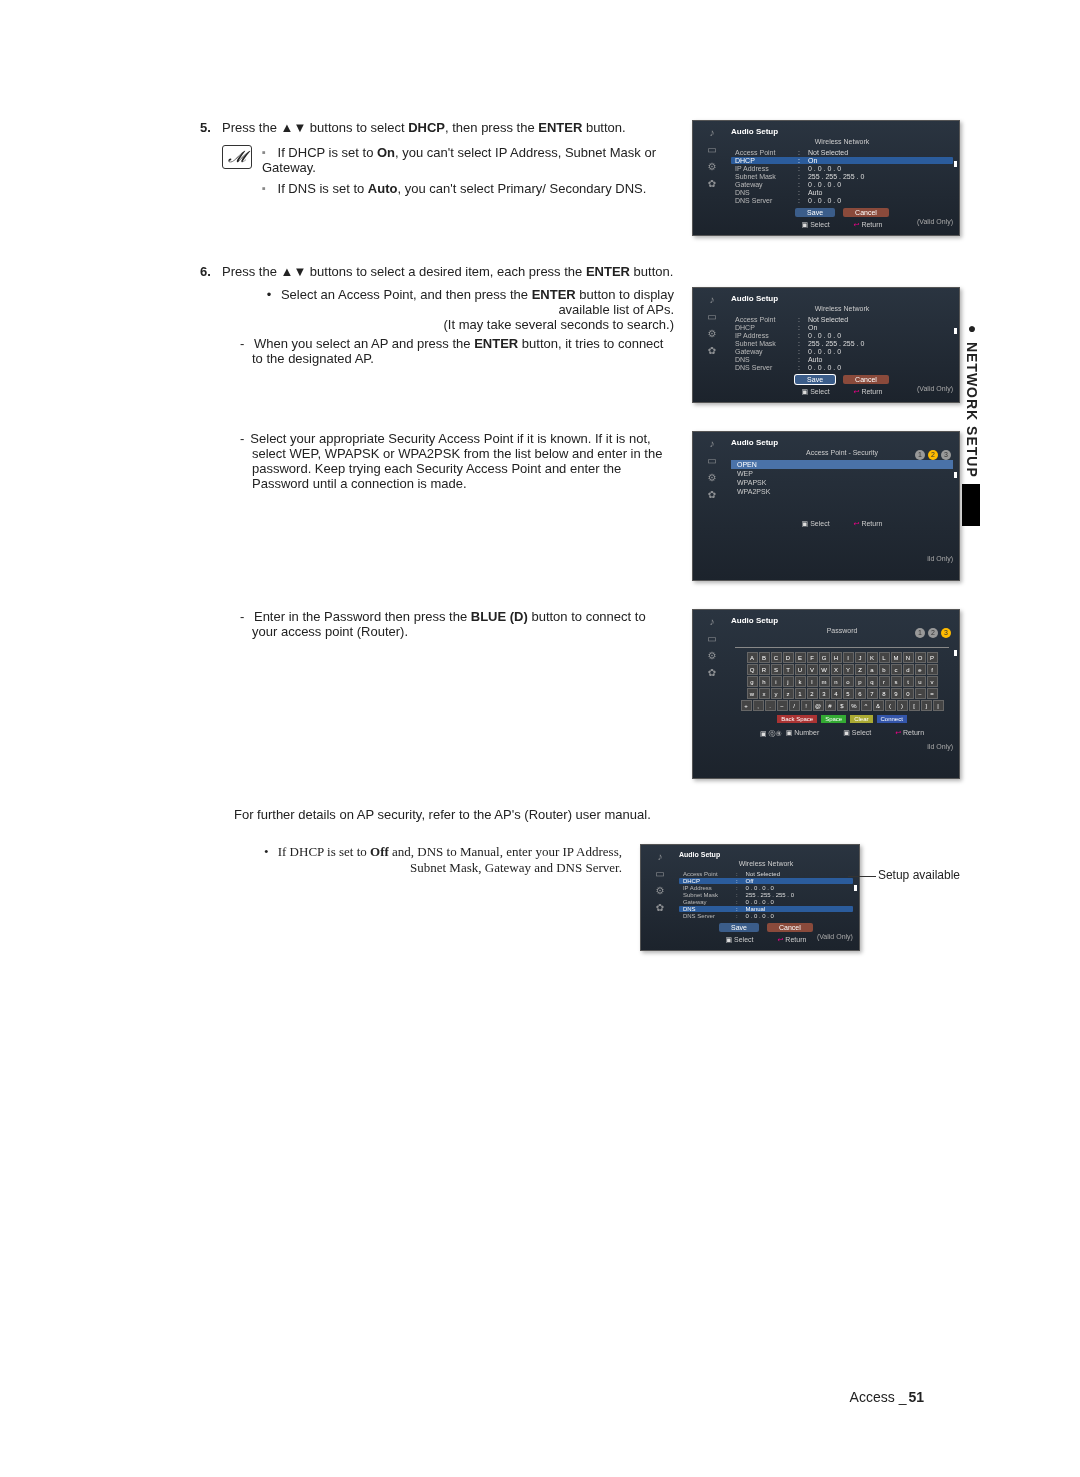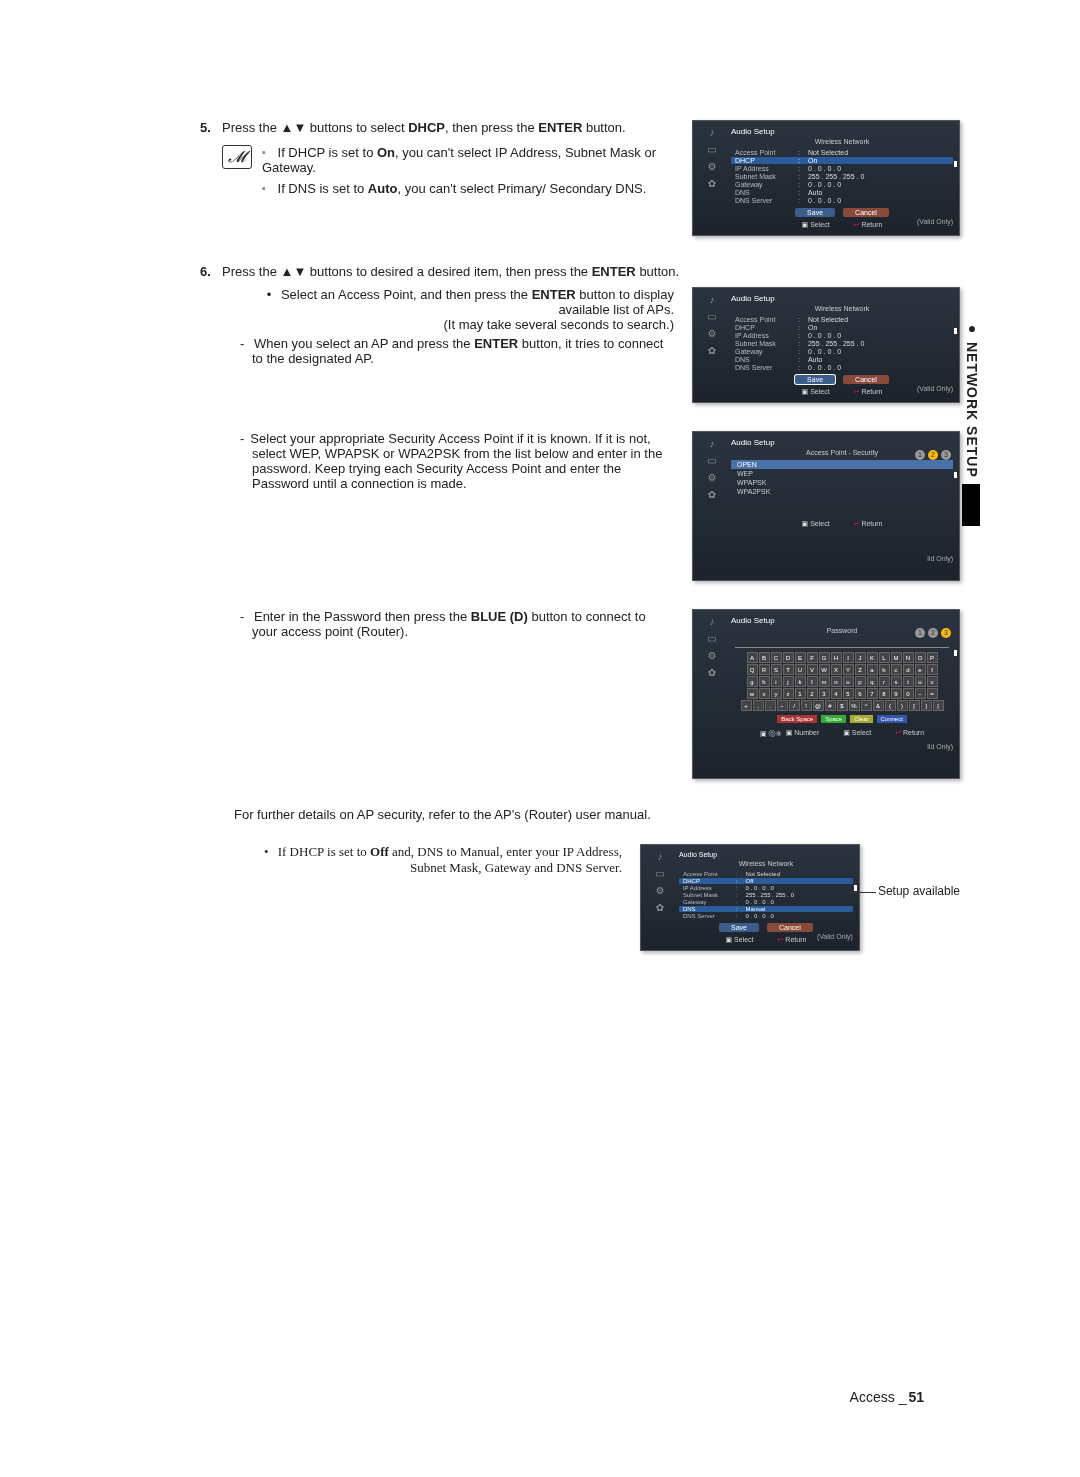--- a/index.html
+++ b/index.html
@@ -112,21 +112,21 @@
     top: 6px;
     width: 30px;
     display: flex;
     flex-direction: column;
     gap: 6px;
     color: #bbb;
     font-size: 10px;
     text-align: center;
   }
   .panel-icons span { opacity: .7; }
-  .panel .title { font-size: 8px; color: #fff; font-weight: normal; margin-bottom: 2px; }
+  .panel .title { font-size: 8px; color: #fff; font-weight: bold; margin-bottom: 2px; }
   .panel .subtitle { color: #ccc; font-size: 7px; text-align: center; margin-bottom: 4px; }
   .field-row { display: flex; gap: 8px; margin: 1px 0; padding: 0 4px; }
   .field-label { width: 55px; color: #bbb; }
   .field-colon { color: #bbb; }
   .field-val { color: #ddd; }
   .field-row.hl { background: #2b5c9c; color: #fff; border-radius: 1px; }
   .field-row.hl .field-label, .field-row.hl .field-val, .field-row.hl .field-colon { color: #fff; }
   .btnrow { display: flex; gap: 8px; justify-content: center; margin: 4px 0; }
   .pbtn { background: #3b5d8a; color: #fff; padding: 1px 12px; border-radius: 2px; font-size: 7px; }
   .pbtn.cancel { background: #8a4a3b; }
@@ -160,21 +160,21 @@
   }
   .bottom-text { flex: 1; }
   .panel-sm {
     width: 220px;
     font-size: 6px;
   }
   .panel-sm .title { font-size: 7px; }
   .panel-sm .field-label { width: 45px; }
   .callout {
     position: relative;
-    margin-top: 40px;
+    margin-top: 24px;
     font-size: 12px;
   }
   .callout::before {
     content: "";
     position: absolute;
     left: -30px;
     top: 8px;
     width: 28px;
     border-top: .5px solid #333;
   }
@@ -270,21 +270,21 @@
         <span class="ret">Return</span>
       </div>
     <div class="valid">(Valid Only)</div>
     <div class="scroll-knob"></div>
   </div>
 </div>
 
 <div class="step" style="margin-bottom:8px;">
   <div class="step-num">6.</div>
   <div class="step-body">
-    <span>Press the ▲▼ buttons to desired a desired item, then press the </span><span class="bold">ENTER</span><span> button.</span>
+    <span>Press the ▲▼ buttons to select a desired item, each press the </span><span class="bold">ENTER</span><span> button.</span>
   </div>
 </div>
 
 <div class="main-row">
   <div class="main-text" style="padding-left:22px;">
     <div class="bullet-dot">
       <span>Select an Access Point, and then press the </span><span class="bold">ENTER</span><span> button to display available list of APs.</span><br>
       <span>(It may take several seconds to search.)</span>
     </div>
     <div class="dash">

